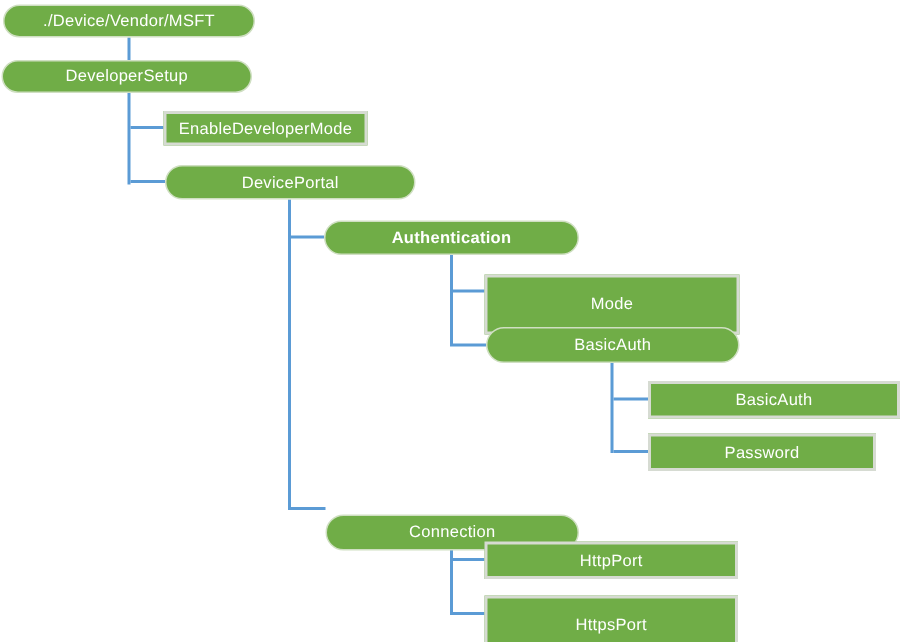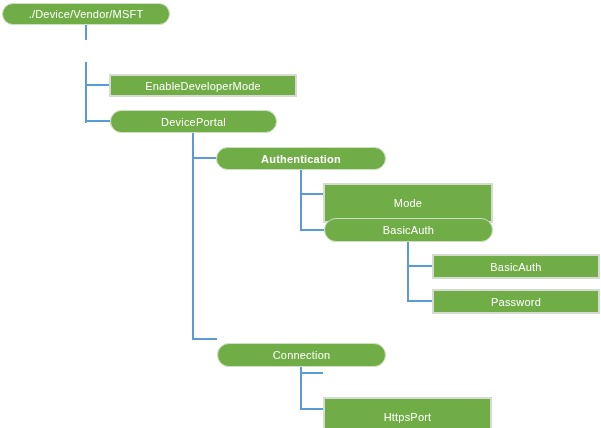--- a/index.html
+++ b/index.html
@@ -69,23 +69,25 @@
 
   <div class="conn" style="left:407px;top:242px;width:2px;height:60px;"></div>
   <div class="conn" style="left:409px;top:265px;width:23px;height:2px;"></div>
   <div class="conn" style="left:409px;top:300px;width:23px;height:2px;"></div>
 
   <div class="conn" style="left:300px;top:351px;width:2px;height:59px;"></div>
   <div class="conn" style="left:302px;top:372px;width:21px;height:2px;"></div>
   <div class="conn" style="left:302px;top:408px;width:21px;height:2px;"></div>
 
   <div class="node pill" style="left:2px;top:3px;width:168px;height:22px;">./Device/Vendor/MSFT</div>
-  <div class="node rect" style="left:109px;top:74px;width:188px;height:23px;">EnableDeveloperMode</div>
+  <div class="node pill" style="left:1px;top:40px;width:167px;height:22px;">DeveloperSetup</div>
+  <div class="node rect" style="left:109px;top:74px;width:136px;height:23px;">EnableDeveloperMode</div>
   <div class="node pill" style="left:110px;top:110px;width:167px;height:23px;text-align:right;">DevicePortal</div>
   <div class="node pill" style="left:216px;top:147px;width:170px;height:23px;font-weight:bold;">Authentication</div>
   <div class="node rect" style="left:323px;top:183px;width:170px;height:40px;">Mode</div>
   <div class="node pill" style="left:324px;top:218px;width:169px;height:24px;">BasicAuth</div>
   <div class="node rect" style="left:432px;top:254px;width:168px;height:25px;">BasicAuth</div>
-  <div class="node rect" style="left:432px;top:289px;width:168px;height:25px;">Password</div>
+  <div class="node rect" style="left:432px;top:289px;width:152px;height:25px;">Password</div>
   <div class="node pill" style="left:217px;top:327px;width:169px;height:24px;margin-top:16px;">Connection</div>
+  <div class="node rect" style="left:323px;top:361px;width:169px;height:25px;">HttpPort</div>
   <div class="node rect" style="left:323px;top:397px;width:169px;height:40px;">HttpsPort</div>
 
 </div>
 
 </body></html>

